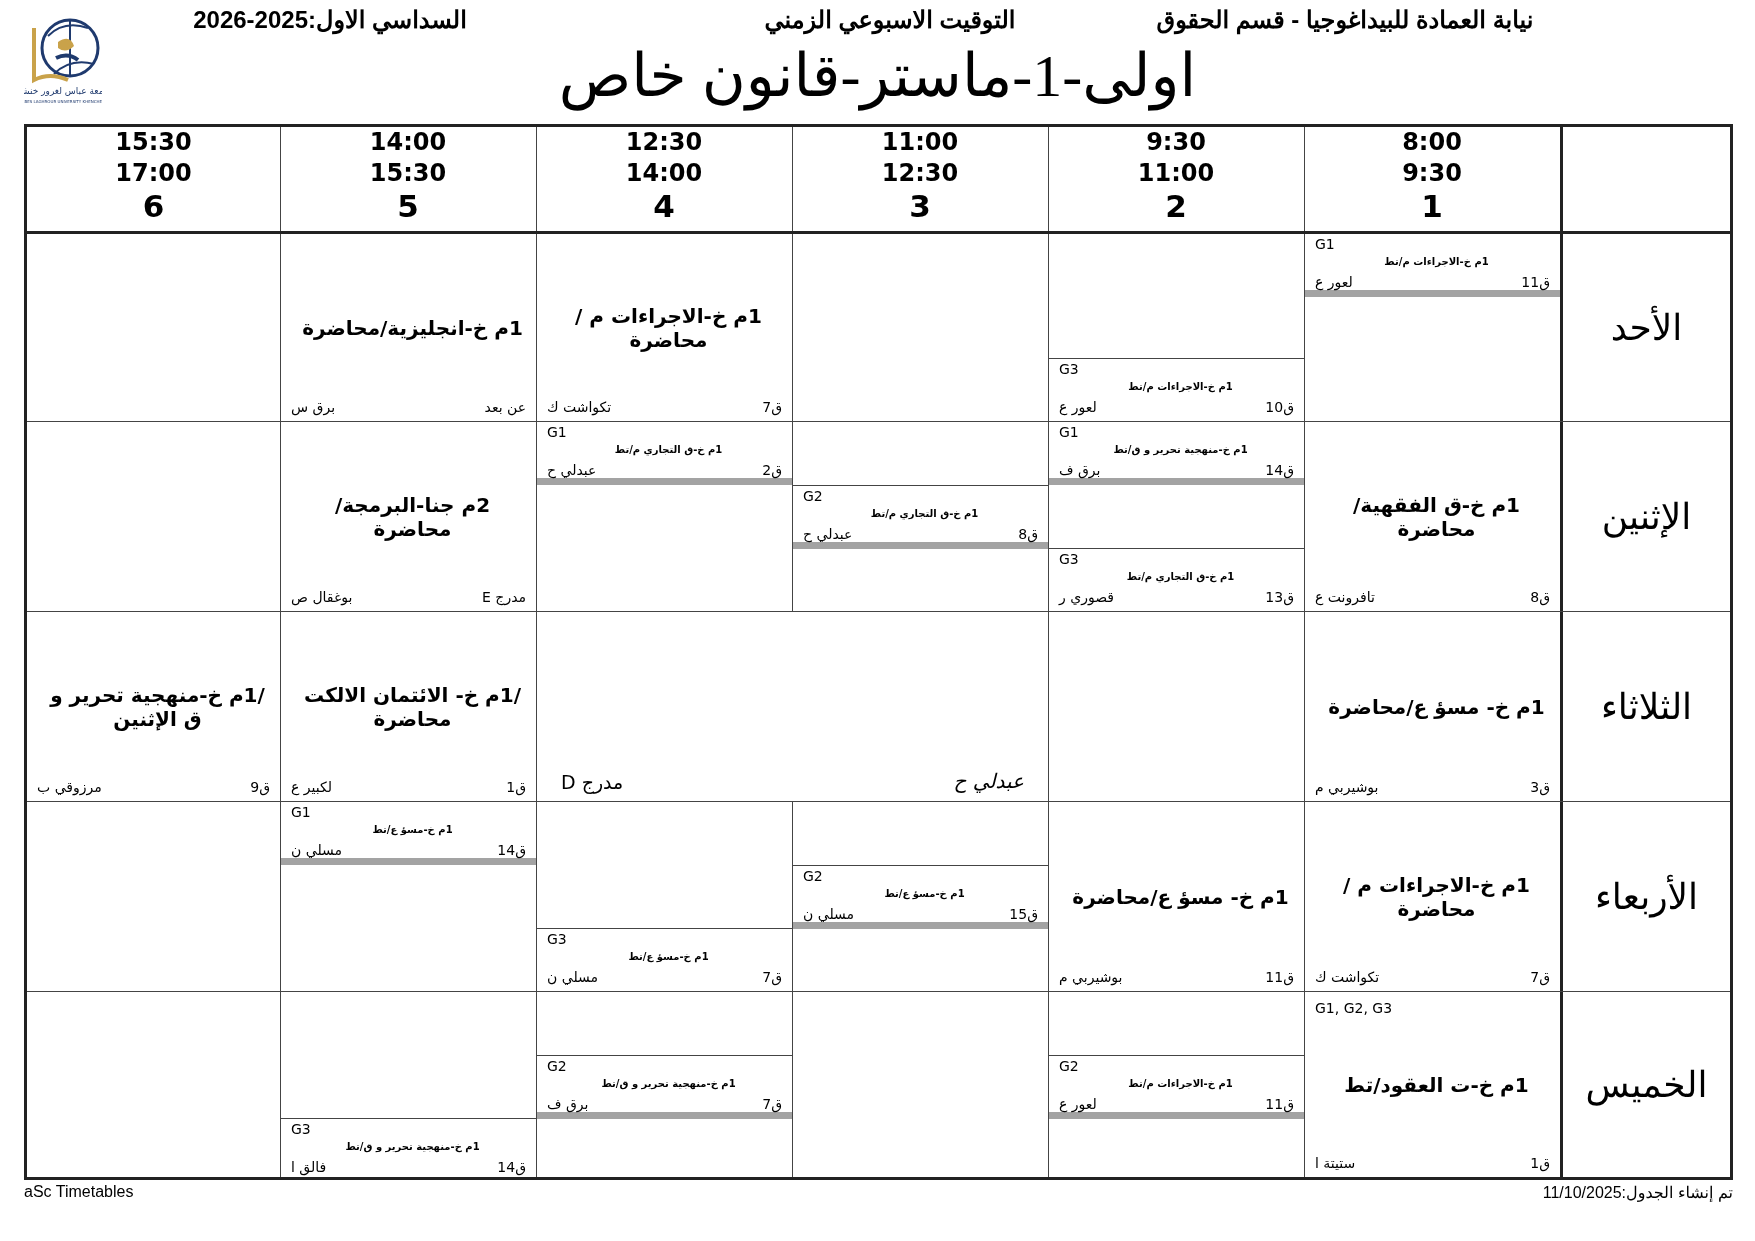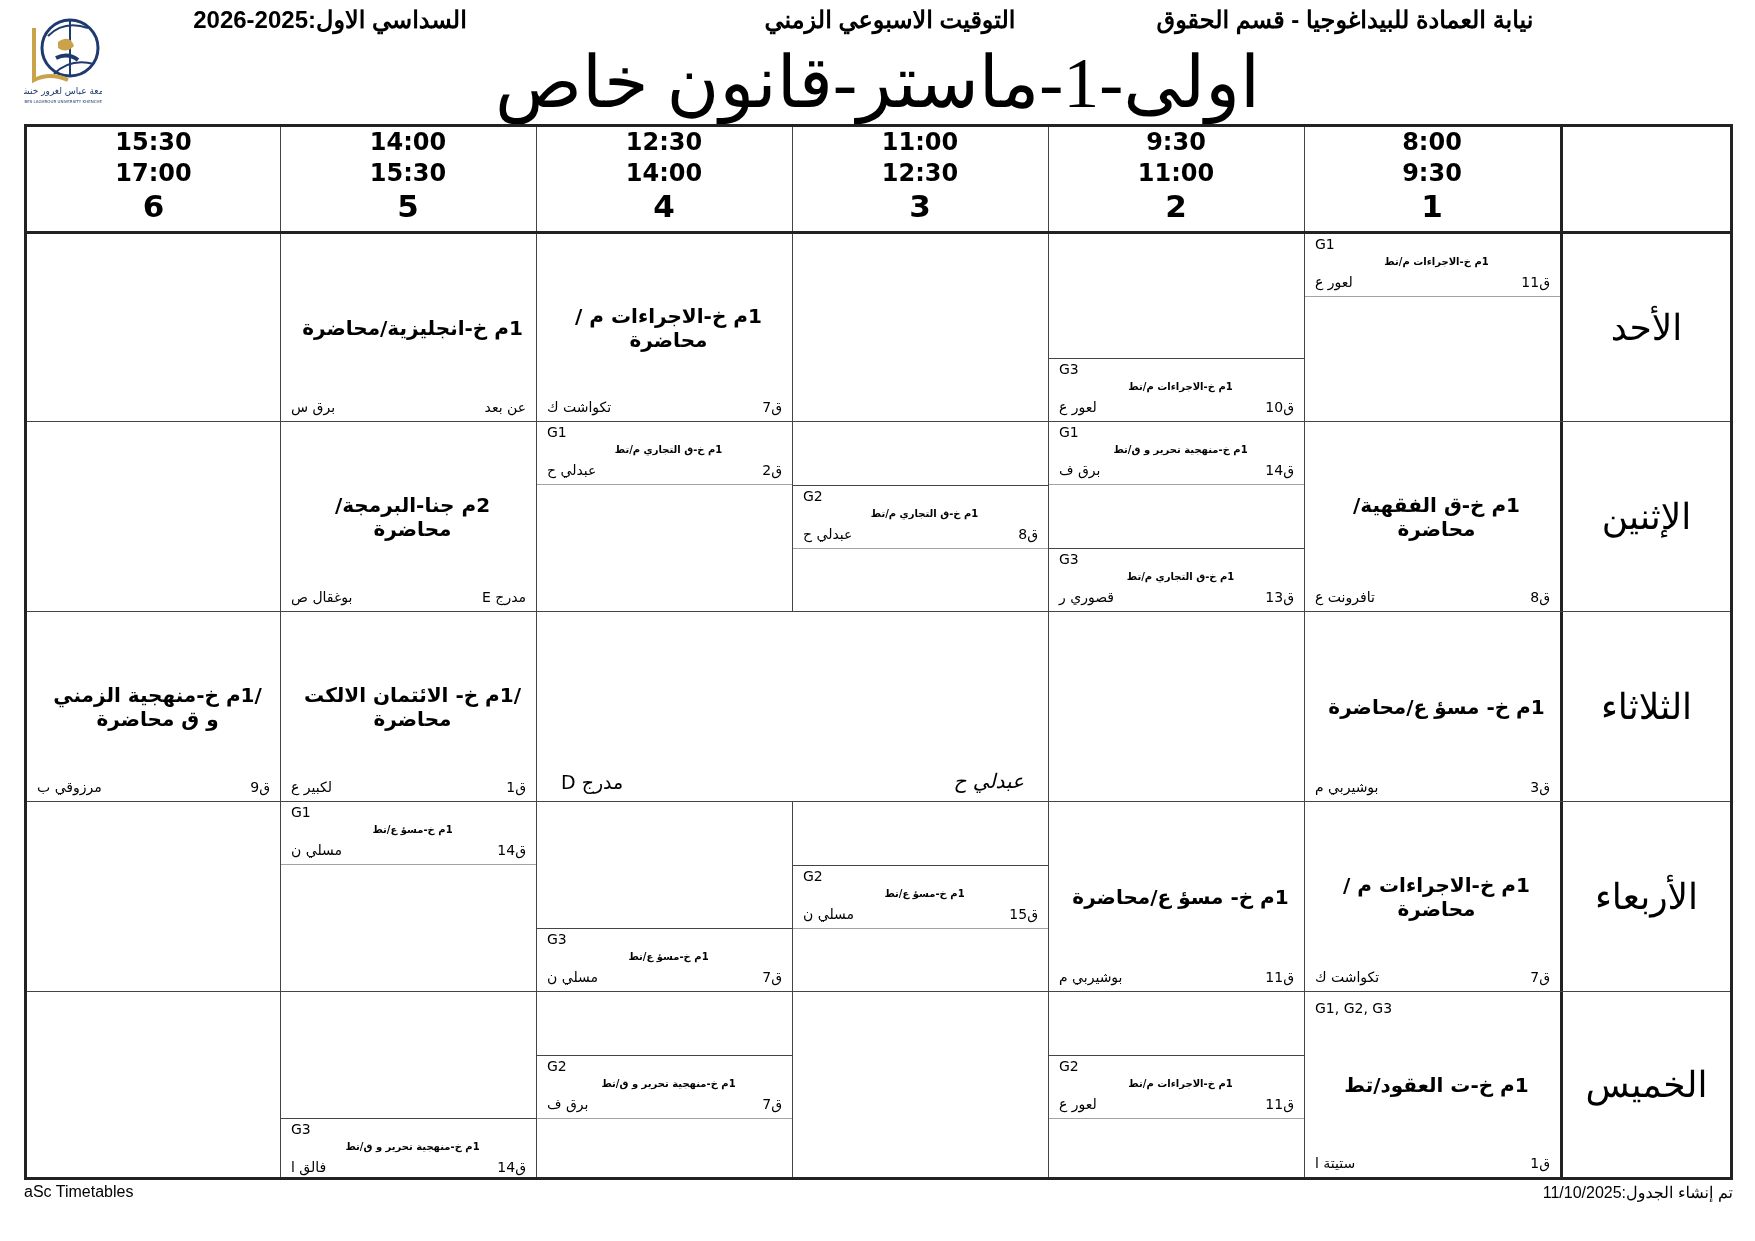--- a/index.html
+++ b/index.html
@@ -1,39 +1,39 @@
 <!DOCTYPE html>
 <html><head>
 <meta charset="utf-8">
 <style>
   html, body { margin:0; padding:0; background:#ffffff; }
   body { width:1755px; height:1241px; position:relative; overflow:hidden; font-family:"DejaVu Sans", sans-serif; color:#000; }
   .abs { position:absolute; }
   .hdr-line { font-family:"Liberation Sans", sans-serif; font-weight:bold; font-size:24px; white-space:nowrap; direction:rtl; }
-  .big-title { font-family:"Liberation Serif", serif; font-size:72px; white-space:nowrap; direction:rtl; top:40px; left:0; width:1755px; text-align:center; }
+  .big-title { font-family:"Liberation Serif", serif; font-size:60px; white-space:nowrap; direction:rtl; top:40px; left:0; width:1755px; text-align:center; }
   .logo { left:24px; top:14px; width:78px; height:92px; }
   .grid { left:24px; top:124px; width:1709px; height:1056px; border:3px solid #222; box-sizing:border-box; }
   .vline { position:absolute; top:0; width:1px; background:#444; }
   .hline { position:absolute; left:0; height:1px; background:#444; }
   .period { position:absolute; top:0; height:104px; text-align:center; font-family:"DejaVu Sans", sans-serif; font-weight:bold; }
   .period .t { font-size:24px; line-height:31px; display:block; }
   .period .n { font-size:31px; line-height:34px; display:block; }
   .day { position:absolute; font-family:"DejaVu Serif", serif; font-size:36px; text-align:center; direction:rtl; display:flex; align-items:center; justify-content:center; }
   .card { position:absolute; box-sizing:border-box; direction:rtl; }
   .card .subj { position:absolute; left:8px; right:0; text-align:center; font-weight:bold; }
   .card .room { position:absolute; right:10px; font-size:14px; }
   .card .teacher { position:absolute; left:10px; font-size:14px; }
   .card .grp { position:absolute; left:10px; font-size:14px; direction:ltr; }
   .full .subj { font-size:20px; top:50%; transform:translateY(-50%); padding:0 10px; }
   .full .room, .full .teacher { bottom:6px; }
   .small .grp { top:2px; }
   .small .subj { font-size:10px; top:22px; }
   .small .room, .small .teacher { top:40px; }
   .footer { font-family:"Liberation Sans", sans-serif; font-size:16px; top:1183px; white-space:nowrap; }
-  .bordered { border-bottom:1px solid #a3a3a3; }
+  .bordered { border-bottom:7px solid #a3a3a3; }
 </style>
 </head>
 <body>
 
 <div class="abs logo">
   <svg width="78" height="92" viewBox="0 0 78 92">
     <circle cx="46" cy="34" r="28" fill="none" stroke="#1f3a6e" stroke-width="3"></circle>
     <path d="M24 22 Q40 6 64 14" fill="none" stroke="#1f3a6e" stroke-width="2"></path>
     <path d="M30 60 Q46 44 70 50" fill="none" stroke="#1f3a6e" stroke-width="2"></path>
     <path d="M46 6 L46 62" stroke="#1f3a6e" stroke-width="2"></path>
@@ -174,21 +174,21 @@
   <div class="card full" style="left:510px; width:511px; top:485px; height:189px;">
     <span class="room" style="left:24px; right:auto; font-size:19px; bottom:8px;">مدرج D</span>
     <span class="teacher" style="right:24px; left:auto; font-size:20px; bottom:8px; font-style:italic;">عبدلي ح</span>
   </div>
   <div class="card full" style="left:254px; width:255px; top:485px; height:189px;">
     <span class="subj">/1م خ- الائتمان الالكت محاضرة</span>
     <span class="room">ق1</span>
     <span class="teacher">لكبير ع</span>
   </div>
   <div class="card full" style="left:0px; width:253px; top:485px; height:189px;">
-    <span class="subj">/1م خ-منهجية الزمني و ق محاضرة</span>
+    <span class="subj">/1م خ-منهجية تحرير و ق الإثنين</span>
     <span class="room">ق9</span>
     <span class="teacher">مرزوقي ب</span>
   </div>
 
   <div class="card full" style="left:1278px; width:255px; top:675px; height:189px;">
     <span class="subj">1م خ-الاجراءات م /محاضرة</span>
     <span class="room">ق7</span>
     <span class="teacher">تكواشت ك</span>
   </div>
   <div class="card full" style="left:1022px; width:255px; top:675px; height:189px;">

